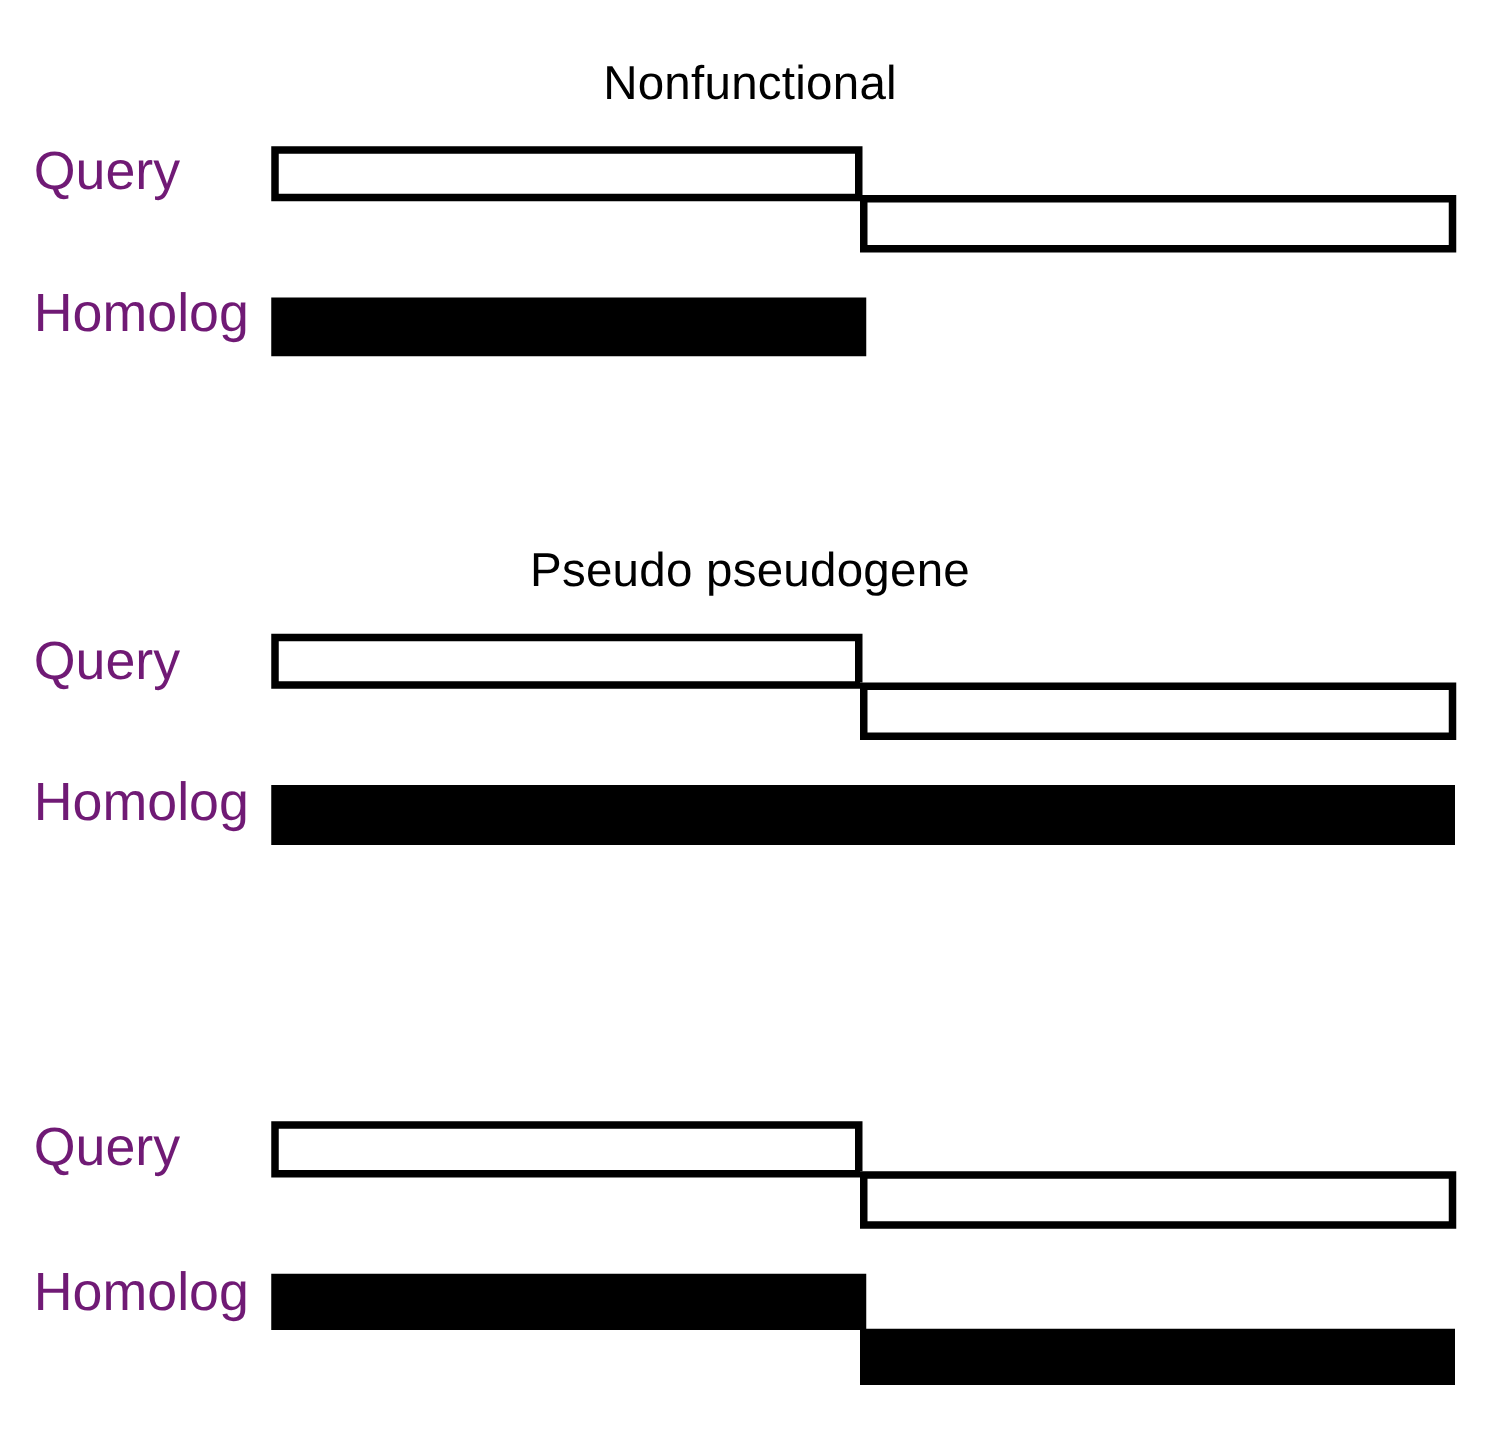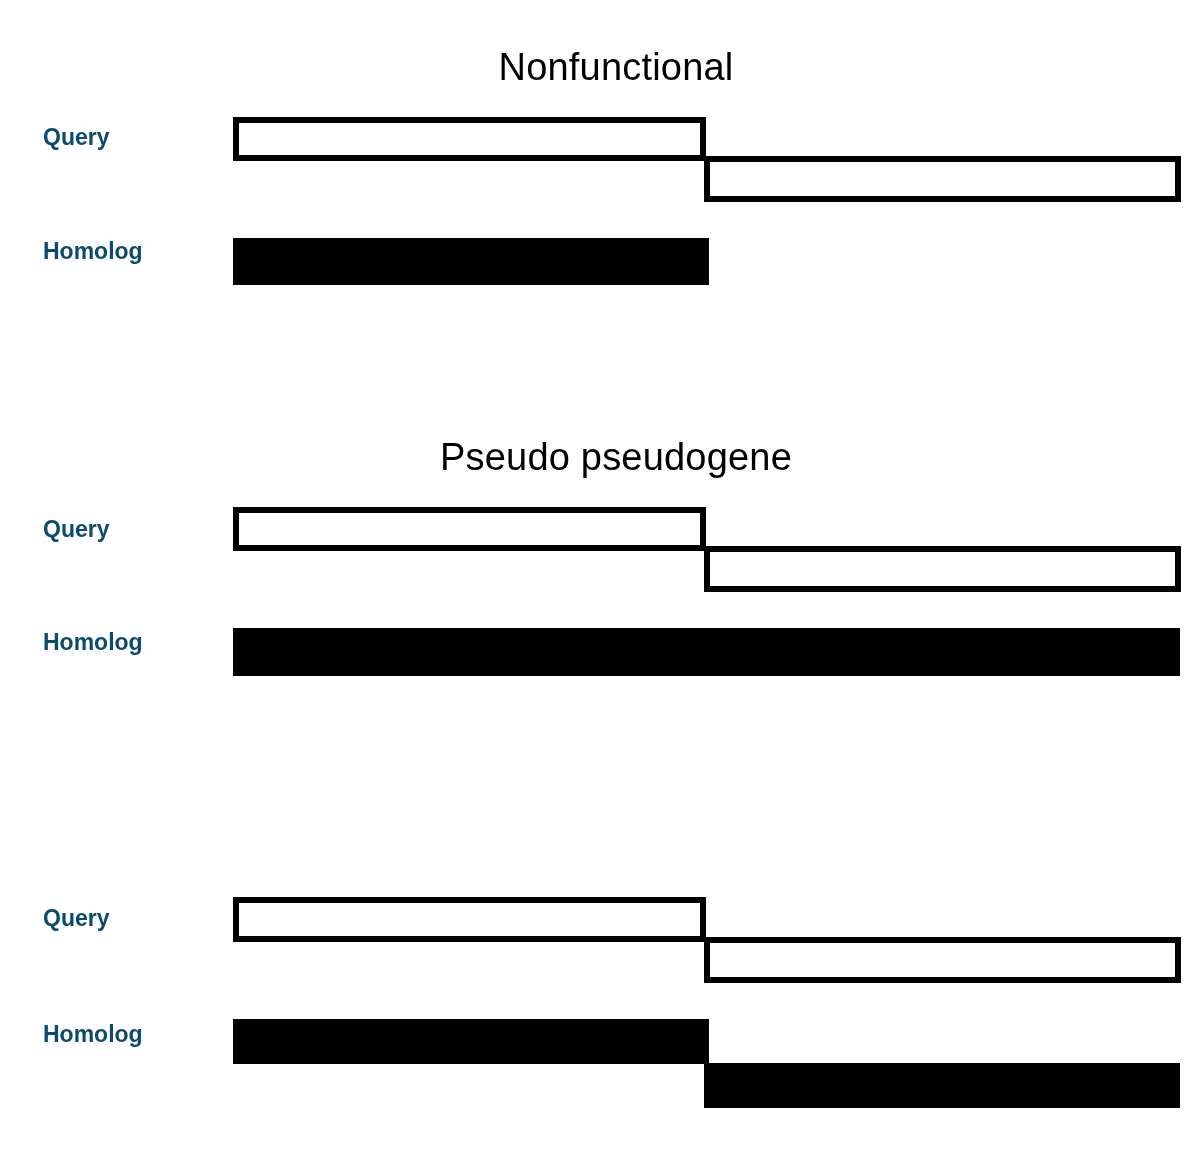--- a/index.html
+++ b/index.html
@@ -13,42 +13,42 @@
   }
   #figure {
     position: relative;
     width: 1200px;
     height: 1158px;
     background: #ffffff;
     overflow: hidden;
   }
   .panel {
     position: absolute;
-    left: 16px;
+    left: 0;
     width: 1168px;
   }
   .panel-title {
     position: absolute;
     left: 0;
     width: 1200px;
     text-align: center;
     font-size: 38px;
     line-height: 44px;
     font-weight: 400;
     letter-spacing: 0.2px;
     color: #000000;
     white-space: pre;
   }
   .row-label {
     position: absolute;
     left: 27px;
-    font-size: 23px;
+    font-size: 43px;
     line-height: 33px;
-    font-weight: 700;
-    color: #0c4a6e;
+    font-weight: 400;
+    color: #701a75;
     white-space: pre;
   }
   .seg {
     position: absolute;
     box-sizing: border-box;
   }
   .seg-open {
     background: #ffffff;
     border: 6px solid #000000;
   }

